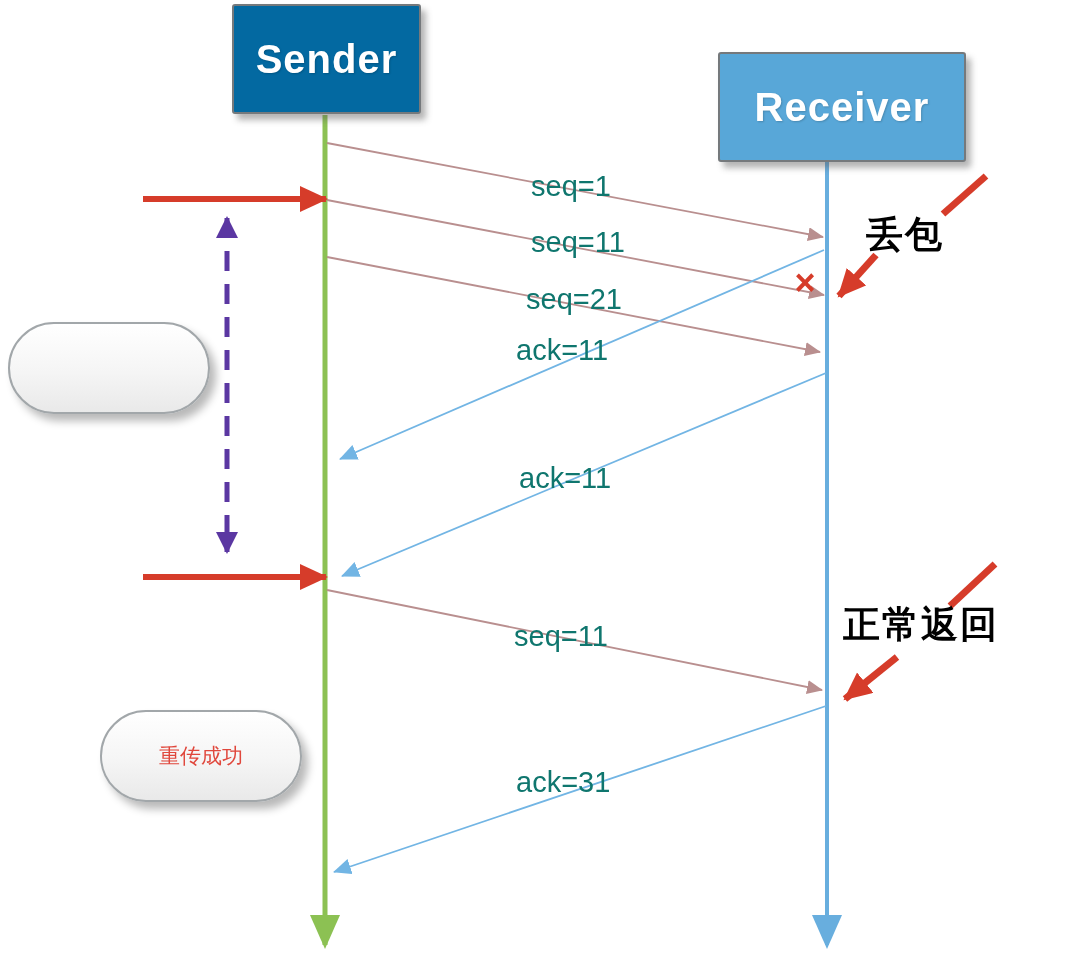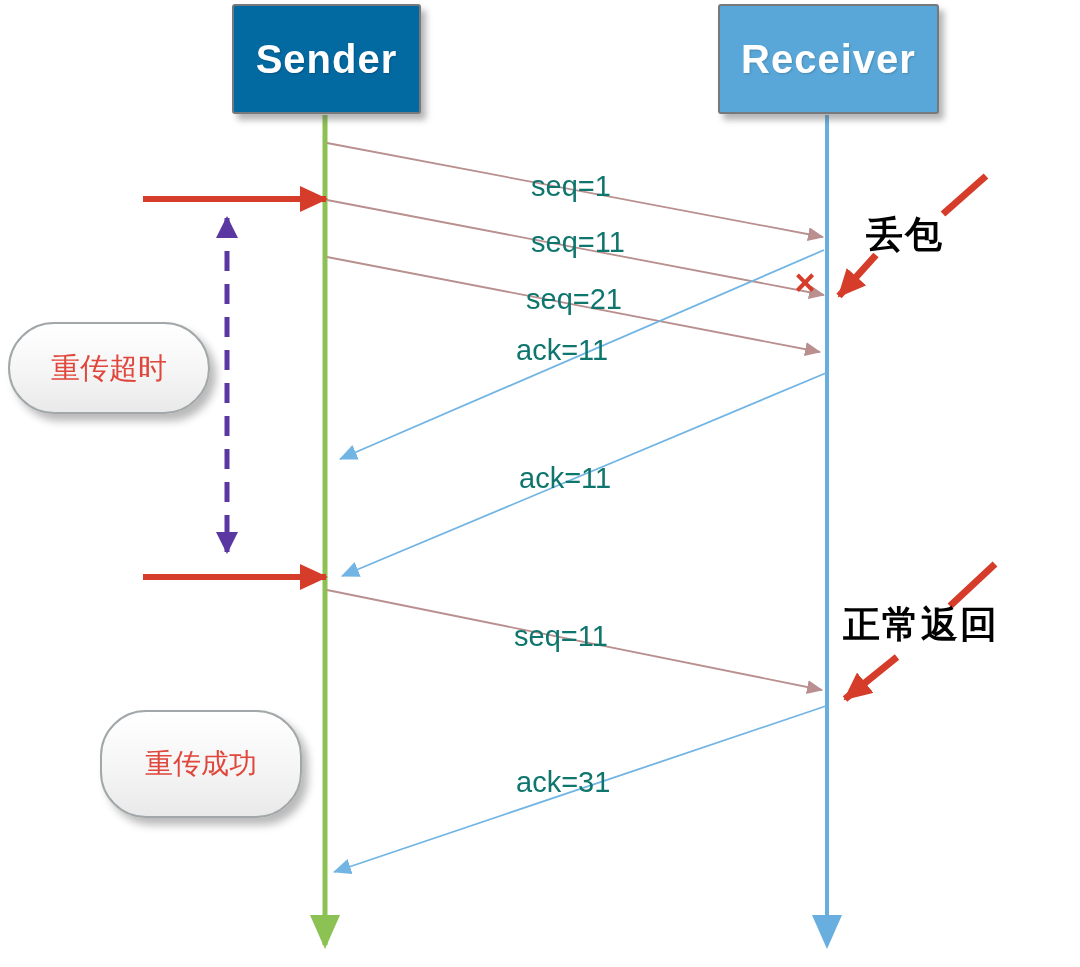--- a/index.html
+++ b/index.html
@@ -19,21 +19,21 @@
     border:2px solid #75797c;
     border-radius:3px;
     box-shadow:5px 6px 6px rgba(90,90,90,0.45);
     color:#ffffff;
     font-size:40px;font-weight:bold;
     letter-spacing:1px;
     text-shadow:1px 1px 2px rgba(0,0,0,0.18);
     box-sizing:border-box;
   }
   #sender-box{left:232px;width:189px;background:#0369a1;}
-  #receiver-box{left:718px;width:221px;background:#58a7d8;}
+  #receiver-box{left:718px;width:248px;background:#58a7d8;margin-top:48px;}
 
   .msg-label{
     position:absolute;
     font-size:29px;
     color:#0f766e;
     line-height:1;
     white-space:nowrap;
   }
   .cn-note{
     position:absolute;
@@ -49,21 +49,21 @@
     box-sizing:border-box;
     border:2px solid #a2a7aa;
     border-radius:46px;
     background:linear-gradient(180deg,#ffffff 0%,#f5f5f5 55%,#e9e9e9 100%);
     box-shadow:6px 7px 9px rgba(0,0,0,0.28);
     display:flex;flex-direction:column;align-items:center;justify-content:center;
     color:#e0473c;
     text-align:center;
   }
   #rto-bubble{left:8px;top:322px;width:202px;height:92px;font-size:29px;line-height:38px;}
-  #success-bubble{left:100px;top:710px;width:202px;height:108px;font-size:28px;line-height:34px;}
+  #success-bubble{left:100px;top:710px;width:202px;height:92px;font-size:21px;line-height:34px;}
 </style>
 </head>
 <body>
 
 <div id="stage">
 
   <svg id="wires" width="1080" height="967" viewBox="0 0 1080 967" xmlns="http://www.w3.org/2000/svg">
     <defs>
       <marker id="arrRosy" markerUnits="userSpaceOnUse" markerWidth="20" markerHeight="18" refX="15" refY="7" orient="auto">
         <path d="M0,0 L16,7 L0,14 Z" fill="#b98f8f"></path>
@@ -123,19 +123,18 @@
   <div class="msg-label" style="left:526px;top:285px;">seq=21</div>
   <div class="msg-label" style="left:516px;top:336px;">ack=11</div>
   <div class="msg-label" style="left:519px;top:464px;">ack=11</div>
   <div class="msg-label" style="left:514px;top:622px;">seq=11</div>
   <div class="msg-label" style="left:516px;top:768px;">ack=31</div>
 
   <div class="cn-note" style="left:866px;top:216px;">丢包</div>
   <div class="cn-note" style="left:843px;top:606px;">正常返回</div>
 
   <div class="bubble" id="rto-bubble">
-    <div>重传超时</div>
   </div>
   <div class="bubble" id="success-bubble">
     <div>重传成功</div>
   </div>
 
 </div>
 
 </body></html>

